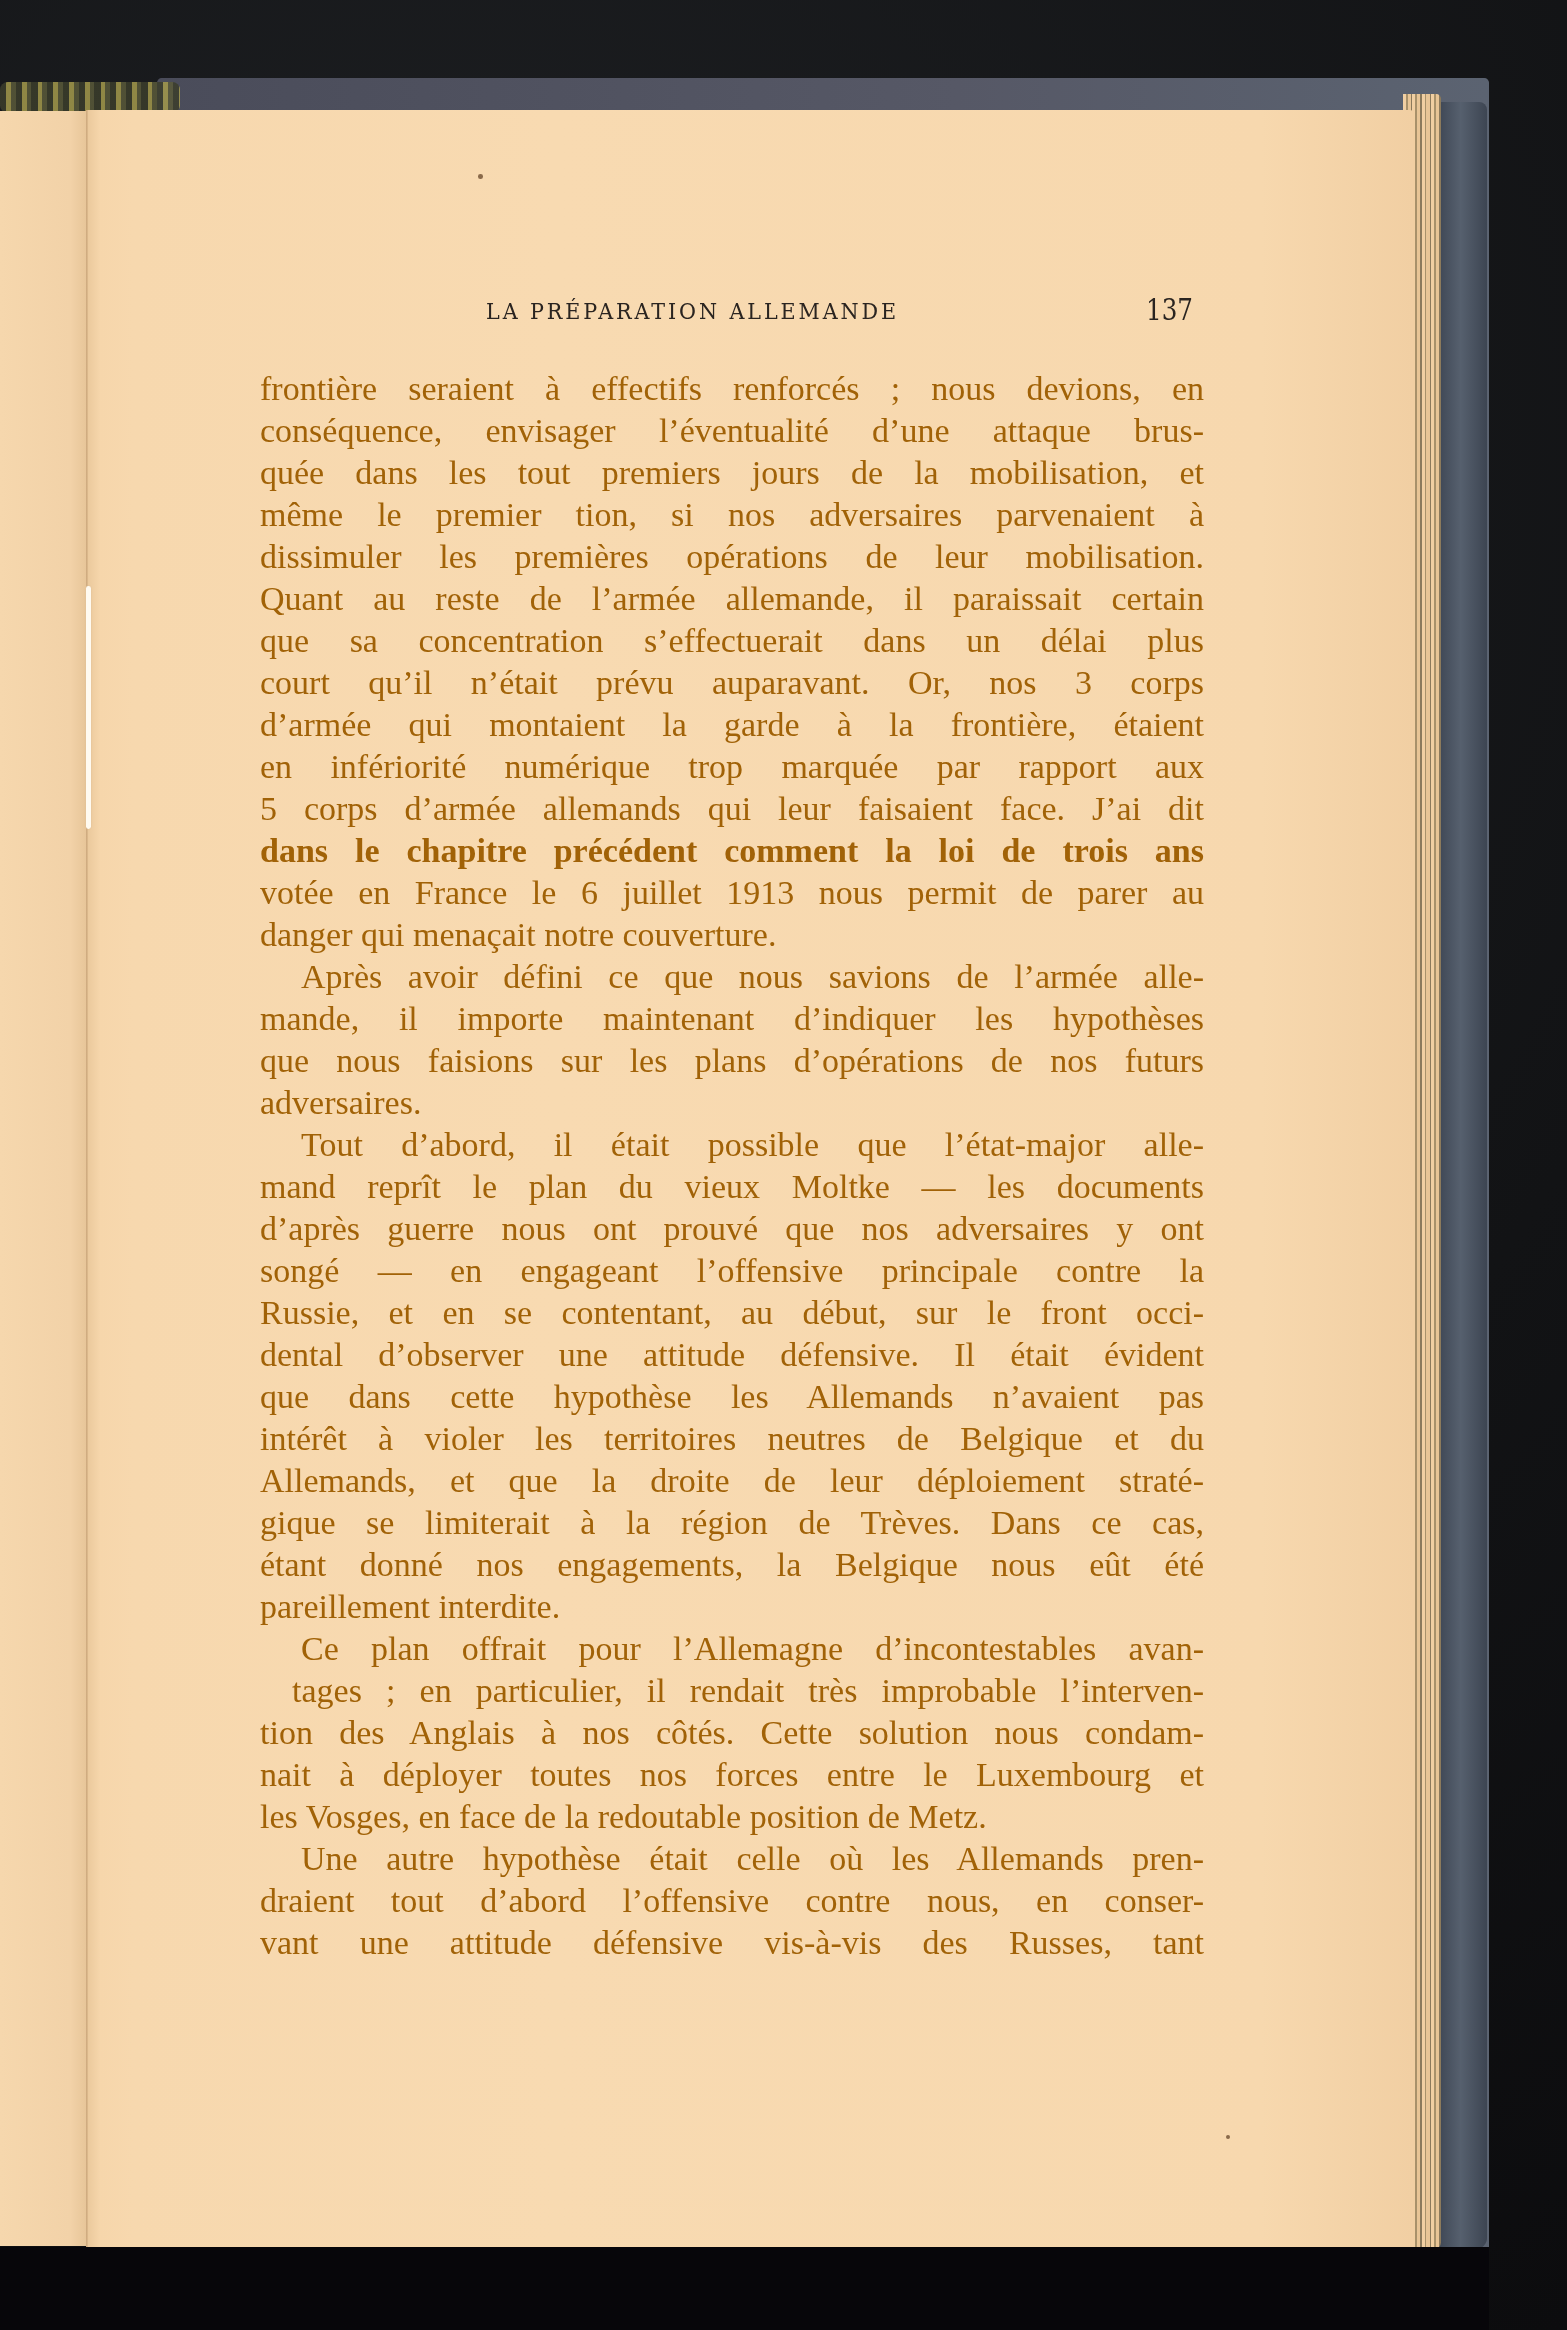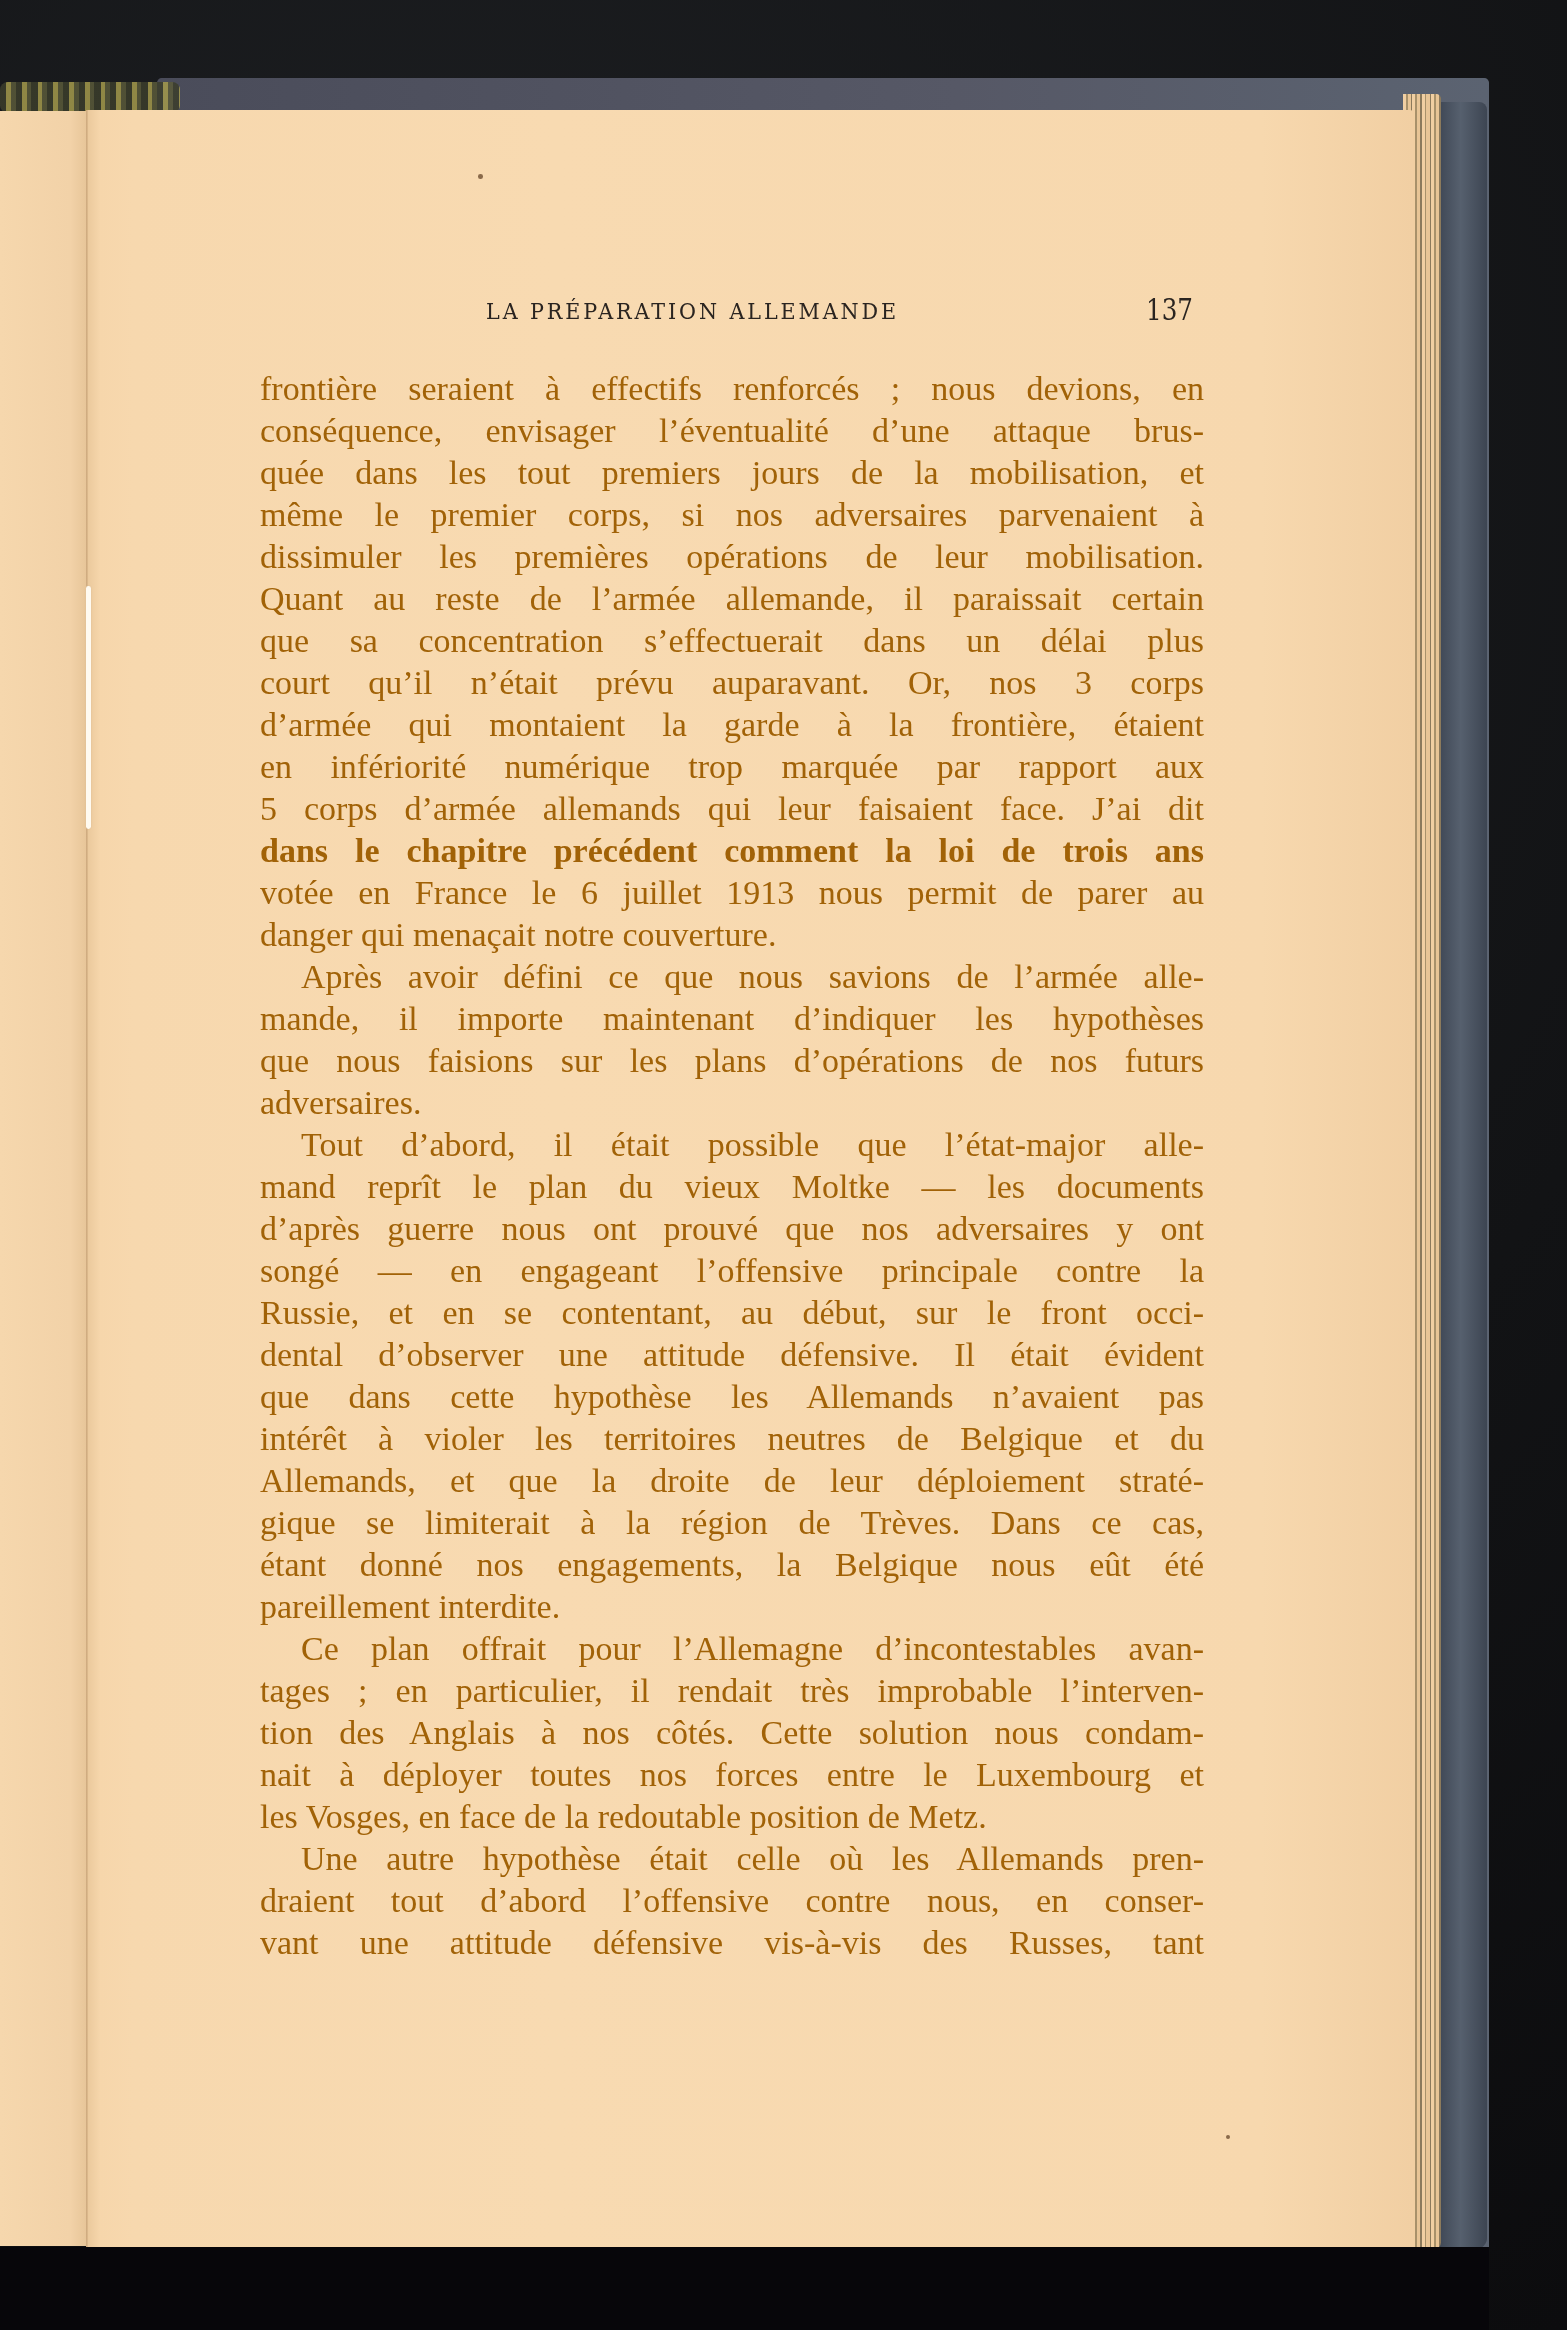--- a/index.html
+++ b/index.html
@@ -185,21 +185,21 @@
 <header>
   <div class="running-head">LA PRÉPARATION ALLEMANDE</div>
   <div class="page-number">137</div>
 </header>
 
 <main class="body-text" id="body-text">
     <div>
       <div class="line"><span style="width: auto; display: inline;">frontière seraient à effectifs renforcés ; nous devions, en</span></div>
       <div class="line"><span style="width: auto; display: inline;">conséquence, envisager l’éventualité d’une attaque brus-</span></div>
       <div class="line"><span style="width: auto; display: inline;">quée dans les tout premiers jours de la mobilisation, et</span></div>
-      <div class="line"><span style="width: auto; display: inline;">même le premier corps, si nos adversaires parvenaient à</span></div>
+      <div class="line"><span style="width: auto; display: inline;">même le premier tion, si nos adversaires parvenaient à</span></div>
       <div class="line"><span style="width: auto; display: inline;">dissimuler les premières opérations de leur mobilisation.</span></div>
       <div class="line"><span style="width: auto; display: inline;">Quant au reste de l’armée allemande, il paraissait certain</span></div>
       <div class="line"><span style="width: auto; display: inline;">que sa concentration s’effectuerait dans un délai plus</span></div>
       <div class="line"><span style="width: auto; display: inline;">court qu’il n’était prévu auparavant. Or, nos 3 corps</span></div>
       <div class="line"><span style="width: auto; display: inline;">d’armée qui montaient la garde à la frontière, étaient</span></div>
       <div class="line"><span style="width: auto; display: inline;">en infériorité numérique trop marquée par rapport aux</span></div>
       <div class="line"><span style="width: auto; display: inline;">5 corps d’armée allemands qui leur faisaient face. J’ai dit</span></div>
       <div class="line"><span style="width: auto; display: inline; font-weight: bold;">dans le chapitre précédent comment la loi de trois ans</span></div>
       <div class="line"><span style="width: auto; display: inline;">votée en France le 6 juillet 1913 nous permit de parer au</span></div>
       <div class="line last"><span>danger qui menaçait notre couverture.</span></div>
@@ -219,21 +219,21 @@
       <div class="line"><span style="width: auto; display: inline;">dental d’observer une attitude défensive. Il était évident</span></div>
       <div class="line"><span style="width: auto; display: inline;">que dans cette hypothèse les Allemands n’avaient pas</span></div>
       <div class="line"><span style="width: auto; display: inline;">intérêt à violer les territoires neutres de Belgique et du</span></div>
       <div class="line"><span style="width: auto; display: inline;">Allemands, et que la droite de leur déploiement straté-</span></div>
       <div class="line"><span style="width: auto; display: inline;">gique se limiterait à la région de Trèves. Dans ce cas,</span></div>
       <div class="line"><span style="width: auto; display: inline;">étant donné nos engagements, la Belgique nous eût été</span></div>
       <div class="line last"><span>pareillement interdite.</span></div>
     </div>
     <div>
       <div class="line indent"><span style="width: auto; display: inline;">Ce plan offrait pour l’Allemagne d’incontestables avan-</span></div>
-      <div class="line"><span style="width: auto; display: inline;">tages ; en particulier, il rendait très improbable l’interven-</span></div>
+      <div class="line"><span style="width: auto; display: inline; margin-left: 32px;">tages ; en particulier, il rendait très improbable l’interven-</span></div>
       <div class="line"><span style="width: auto; display: inline;">tion des Anglais à nos côtés. Cette solution nous condam-</span></div>
       <div class="line"><span style="width: auto; display: inline;">nait à déployer toutes nos forces entre le Luxembourg et</span></div>
       <div class="line last"><span>les Vosges, en face de la redoutable position de Metz.</span></div>
     </div>
     <div>
       <div class="line indent"><span style="width: auto; display: inline;">Une autre hypothèse était celle où les Allemands pren-</span></div>
       <div class="line"><span style="width: auto; display: inline;">draient tout d’abord l’offensive contre nous, en conser-</span></div>
       <div class="line"><span style="width: auto; display: inline;">vant une attitude défensive vis-à-vis des Russes, tant</span></div>
     </div>
   </main>

